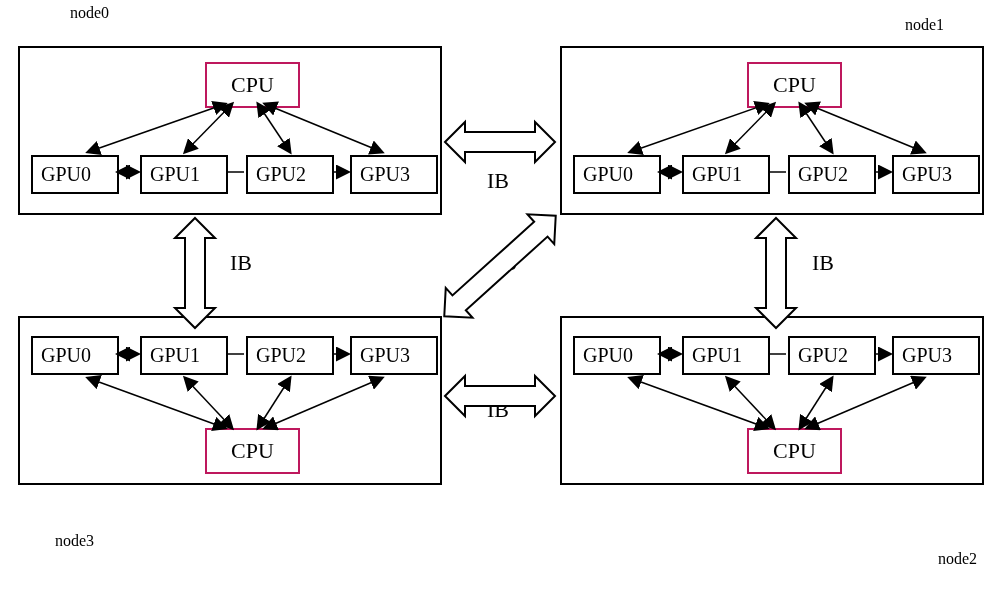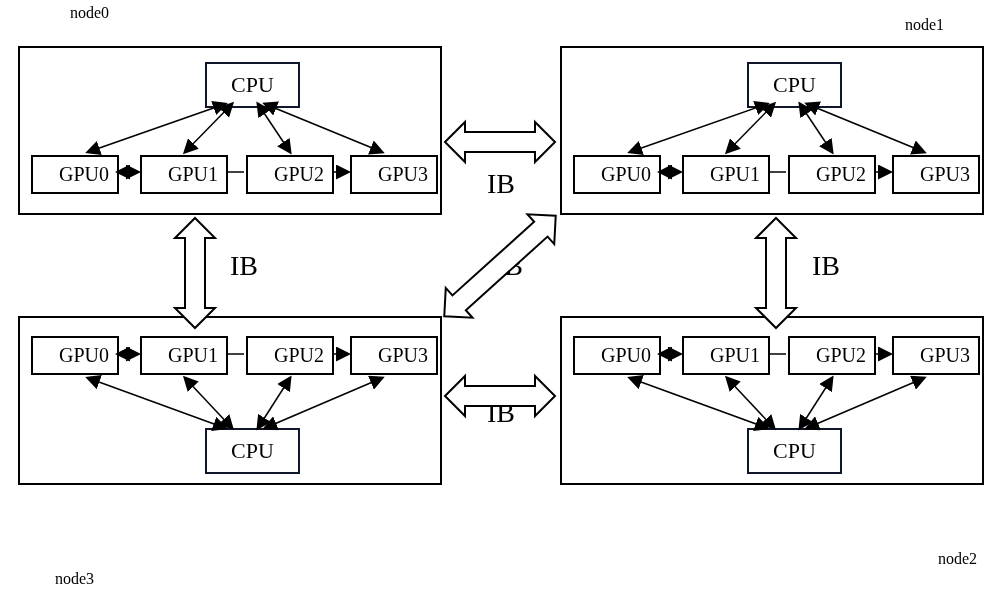--- a/index.html
+++ b/index.html
@@ -20,57 +20,57 @@
     position: absolute;
     font-size: 16px;
   }
   .nodebox {
     position: absolute;
     border: 2px solid #000;
     background: #fff;
   }
   .cpu {
     position: absolute;
-    border: 2px solid #0f172a;
+    border: 2px solid #be185d;
     text-align: center;
     padding: 8px 24px;
     font-size: 22px;
     background: #fff;
   }
   .gpu {
     position: absolute;
     border: 2px solid #000;
-    text-align: right;
+    text-align: left;
     padding: 6px 8px;
     font-size: 20px;
     background: #fff;
     width: 68px;
   }
   .ib {
     position: absolute;
-    font-size: 28px;
+    font-size: 22px;
     text-align: center;
   }
   svg.overlay {
     position: absolute;
     left: 0;
     top: 0;
     width: 1000px;
     height: 589px;
     pointer-events: none;
   }
 </style>
 </head>
 <body>
 
 <div class="canvas">
 
   <div class="label" style="left:70px; top:4px;">node0</div>
   <div class="label" style="left:905px; top:16px;">node1</div>
-  <div class="label" style="left:55px; top:570px;">node3</div>
+  <div class="label" style="left:55px; top:532px;">node3</div>
   <div class="label" style="left:938px; top:550px;">node2</div>
 
   <div class="nodebox" style="left:18px; top:46px; width:420px; height:165px;"></div>
   <div class="cpu" style="left:205px; top:62px;">CPU</div>
   <div class="gpu" style="left:31px; top:155px;">GPU0</div>
   <div class="gpu" style="left:140px; top:155px;">GPU1</div>
   <div class="gpu" style="left:246px; top:155px;">GPU2</div>
   <div class="gpu" style="left:350px; top:155px;">GPU3</div>
 
   <div class="nodebox" style="left:560px; top:46px; width:420px; height:165px;"></div>

